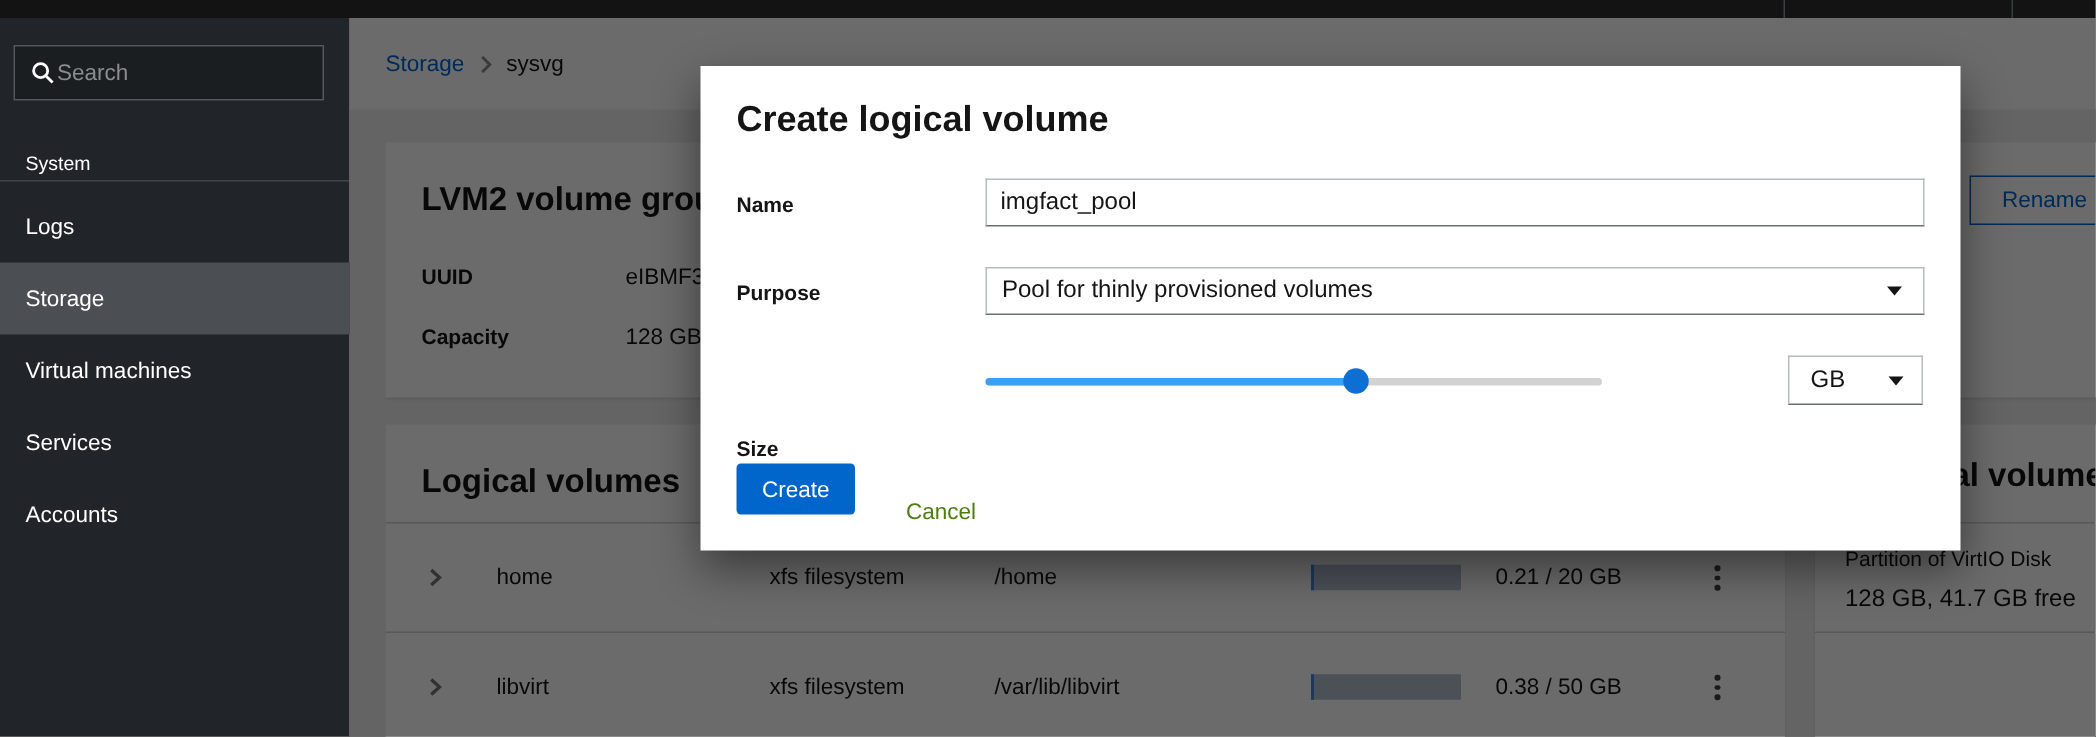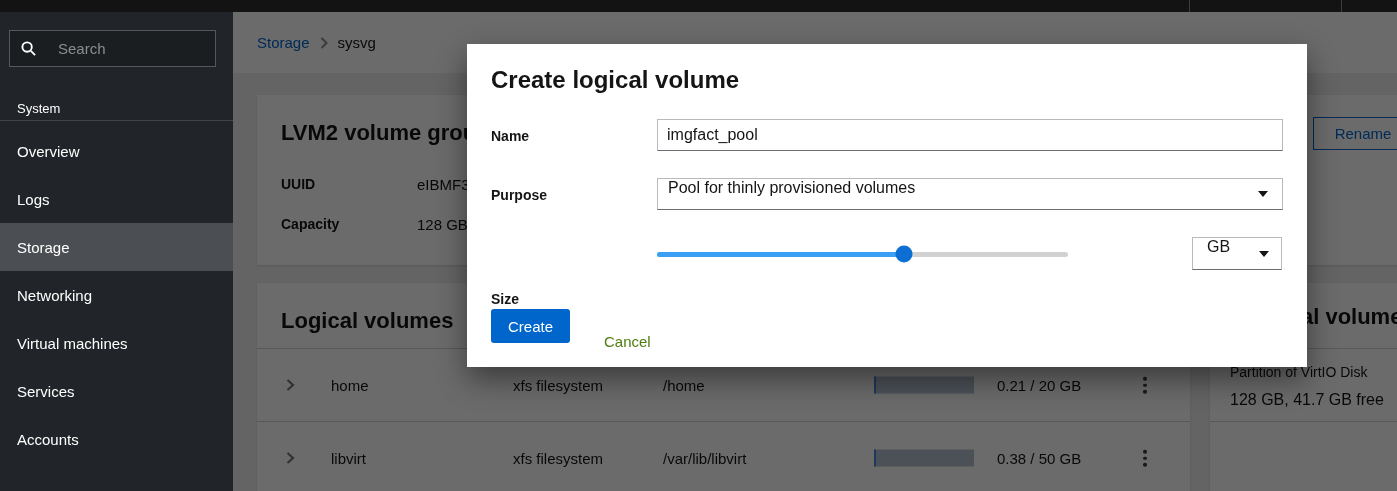--- a/index.html
+++ b/index.html
@@ -5,21 +5,21 @@
   * { margin:0; padding:0; box-sizing:border-box; }
   body { font-family:"Liberation Sans", sans-serif; background:#000; }
   #app { position:relative; width:1397px; height:491px; overflow:hidden; background:#f0efef; font-family:"Liberation Sans", sans-serif; }
 
   
   .masthead { position:absolute; left:0; top:0; width:100%; height:12px; background:#131313; z-index:6; }
   .masthead .sep { position:absolute; top:0; width:1px; height:12px; background:#3a3d41; }
 
   
   .sidebar { position:absolute; left:0; top:12px; width:233px; height:479px; background:#212428; z-index:5; }
-  .search-box { position:absolute; left:9px; top:18px; width:207px; height:37px; border:1px solid #55585c; background:#1b1e21; display:flex; align-items:center; padding:0 11px; gap:22px; }
+  .search-box { position:absolute; left:9px; top:18px; width:207px; height:37px; border:1px solid #55585c; background:#1b1e21; display:flex; align-items:center; padding:0 11px; gap:2px; }
   .search-box input { flex:1; background:transparent; border:none; outline:none; color:#e0e0e0; font-size:15px; font-family:inherit; }
   .search-box input::placeholder { color:#8a8d90; }
   .side-section { position:absolute; left:17px; top:89px; color:#ffffff; font-size:13px; }
   .side-divider { position:absolute; left:0; top:108px; width:100%; height:1px; background:rgba(255,255,255,0.15); }
   .nav { position:absolute; left:0; top:115px; width:100%; }
   .nav-item { height:48px; display:flex; align-items:center; padding-left:17px; color:#ffffff; font-size:15px; cursor:pointer; }
   .nav-item.active { background:#4b4f53; }
 
   
   .content { position:absolute; left:233px; top:12px; width:1164px; height:479px; background:#f0efef; }
@@ -58,21 +58,21 @@
   .pv-line2 { position:absolute; left:20px; top:42px; font-size:16px; color:#151515; white-space:nowrap; }
 
   .overlay { position:absolute; left:0; top:0; width:100%; height:100%; background:rgba(0,0,0,0.58); z-index:10; }
 
   
   .modal { position:absolute; left:467px; top:44px; width:840px; height:323px; background:#ffffff; z-index:20; box-shadow:0 12px 28px rgba(0,0,0,0.45); }
   .modal-title { position:absolute; left:24px; top:22px; font-size:24px; font-weight:700; color:#151515; }
   .f-label { position:absolute; left:24px; font-size:14px; font-weight:700; color:#151515; }
   .txt-input { position:absolute; border:1px solid #b8bbbe; border-bottom-color:#6a6e73; background:#fff; font-size:16px; font-family:inherit; color:#151515; padding:0 9px; outline:none; }
   .in-name { left:190px; top:75px; width:626px; height:32px; }
-  .sel { position:absolute; border:1px solid #b8bbbe; border-bottom-color:#6a6e73; background:#fff; display:flex; align-items:flex-start; cursor:pointer; }
+  .sel { position:absolute; border:1px solid #b8bbbe; border-bottom-color:#6a6e73; background:#fff; display:flex; align-items:center; cursor:pointer; }
   .sel-purpose { left:190px; top:134px; width:626px; height:32px; padding:0 10px; }
   .sel .sel-text { font-size:16px; color:#151515; white-space:nowrap; }
   .caret { position:absolute; right:14px; top:50%; transform:translateY(-50%); width:0; height:0; border-left:5px solid transparent; border-right:5px solid transparent; border-top:6px solid #151515; }
   .slider { position:absolute; left:190px; top:202px; width:411px; height:16px; cursor:pointer; }
   .slider .rail { position:absolute; left:0; top:6px; width:100%; height:5px; background:#d2d2d2; border-radius:3px; }
   .slider .fill { position:absolute; left:0; top:6px; height:5px; background:#3aa0f4; border-radius:3px 0 0 3px; }
   .slider .handle { position:absolute; top:8px; width:17px; height:17px; border-radius:50%; background:#0d6ed3; transform:translate(-50%,-50%); }
   .in-size { left:618px; top:193px; width:89px; height:33px; }
   .sel-unit { left:725px; top:193px; width:90px; height:33px; padding:0 14px; }
   .btn-create { position:absolute; left:24px; top:265px; height:34px; padding:0 17px; background:#0066cc; border:none; border-radius:3px; color:#ffffff; font-size:15px; font-family:inherit; cursor:pointer; }
@@ -94,24 +94,22 @@
         <svg width="15" height="15" viewBox="0 0 16 16">
             <circle cx="6.5" cy="6.5" r="5" fill="none" stroke="#ffffff" stroke-width="2"></circle>
             <line x1="10.5" y1="10.5" x2="15" y2="15" stroke="#ffffff" stroke-width="2"></line>
           </svg>
       </span>
       <input type="text" placeholder="Search" style="">
     </div>
     <div class="side-section">System</div>
     <div class="side-divider"></div>
     <div class="nav">
-      <div class="nav-item">Overview</div>
       <div class="nav-item">Logs</div>
       <div class="nav-item active">Storage</div>
-      <div class="nav-item">Networking</div>
       <div class="nav-item">Virtual machines</div>
       <div class="nav-item">Services</div>
       <div class="nav-item">Accounts</div>
     </div>
   </div>
 
   <div class="content">
 
     <div class="breadcrumb-bar">
       <a class="crumb-link">Storage</a>

